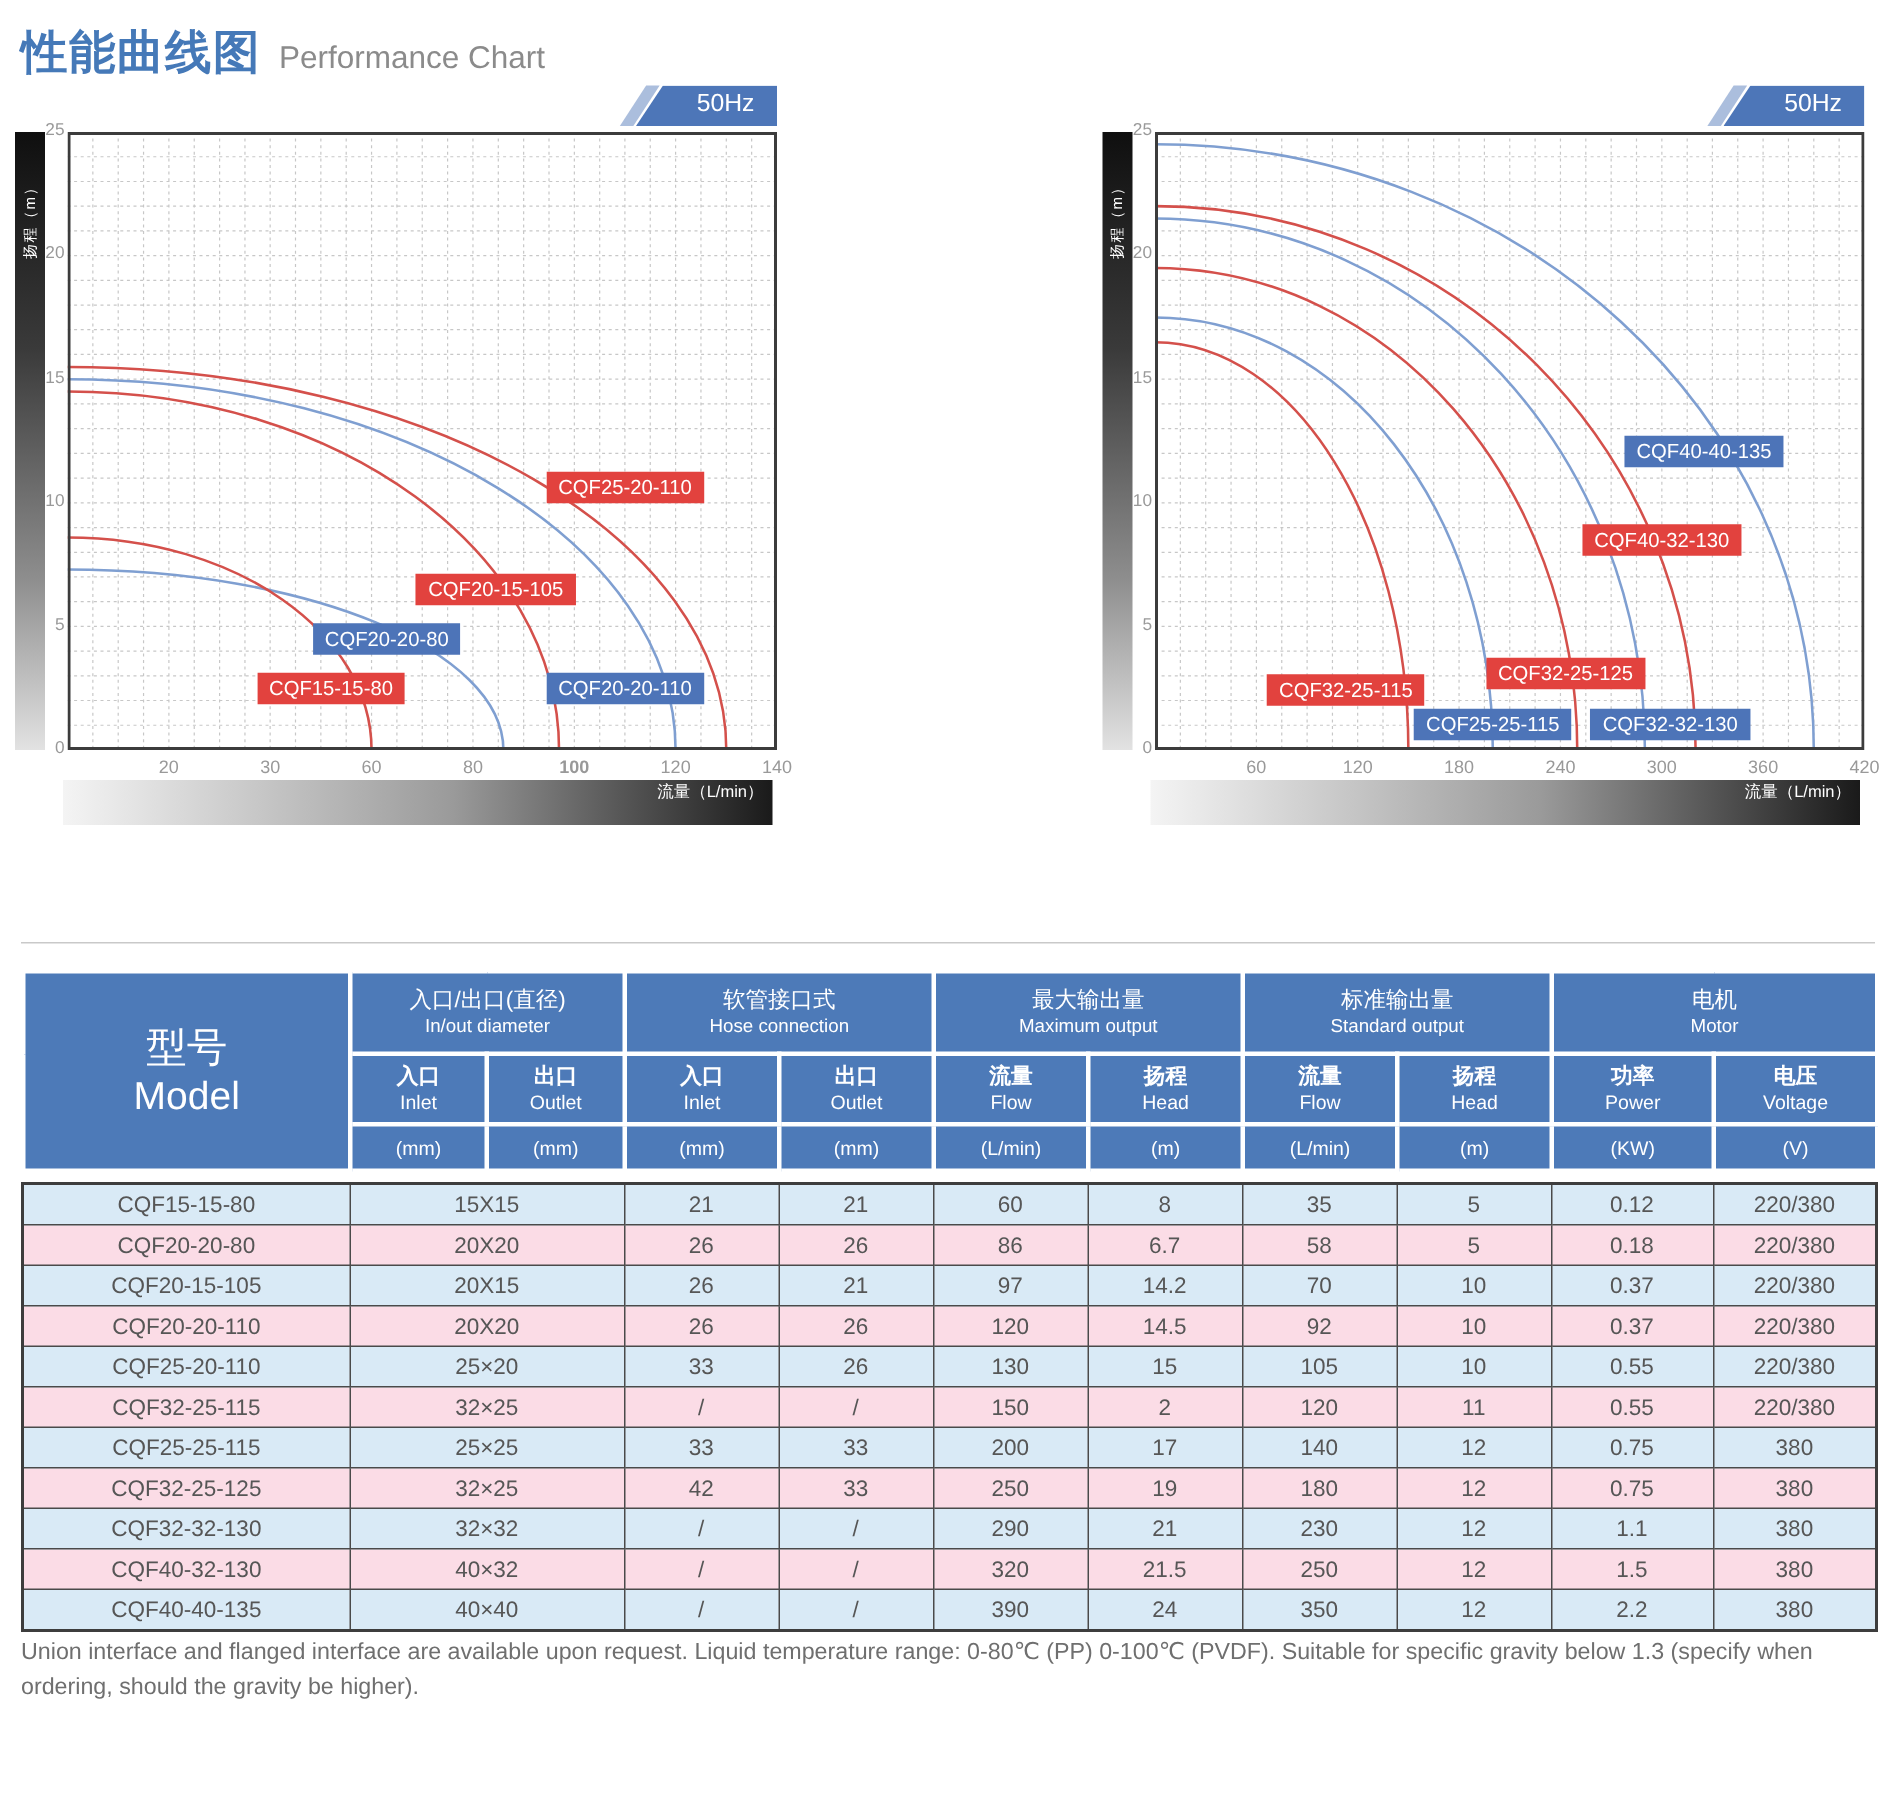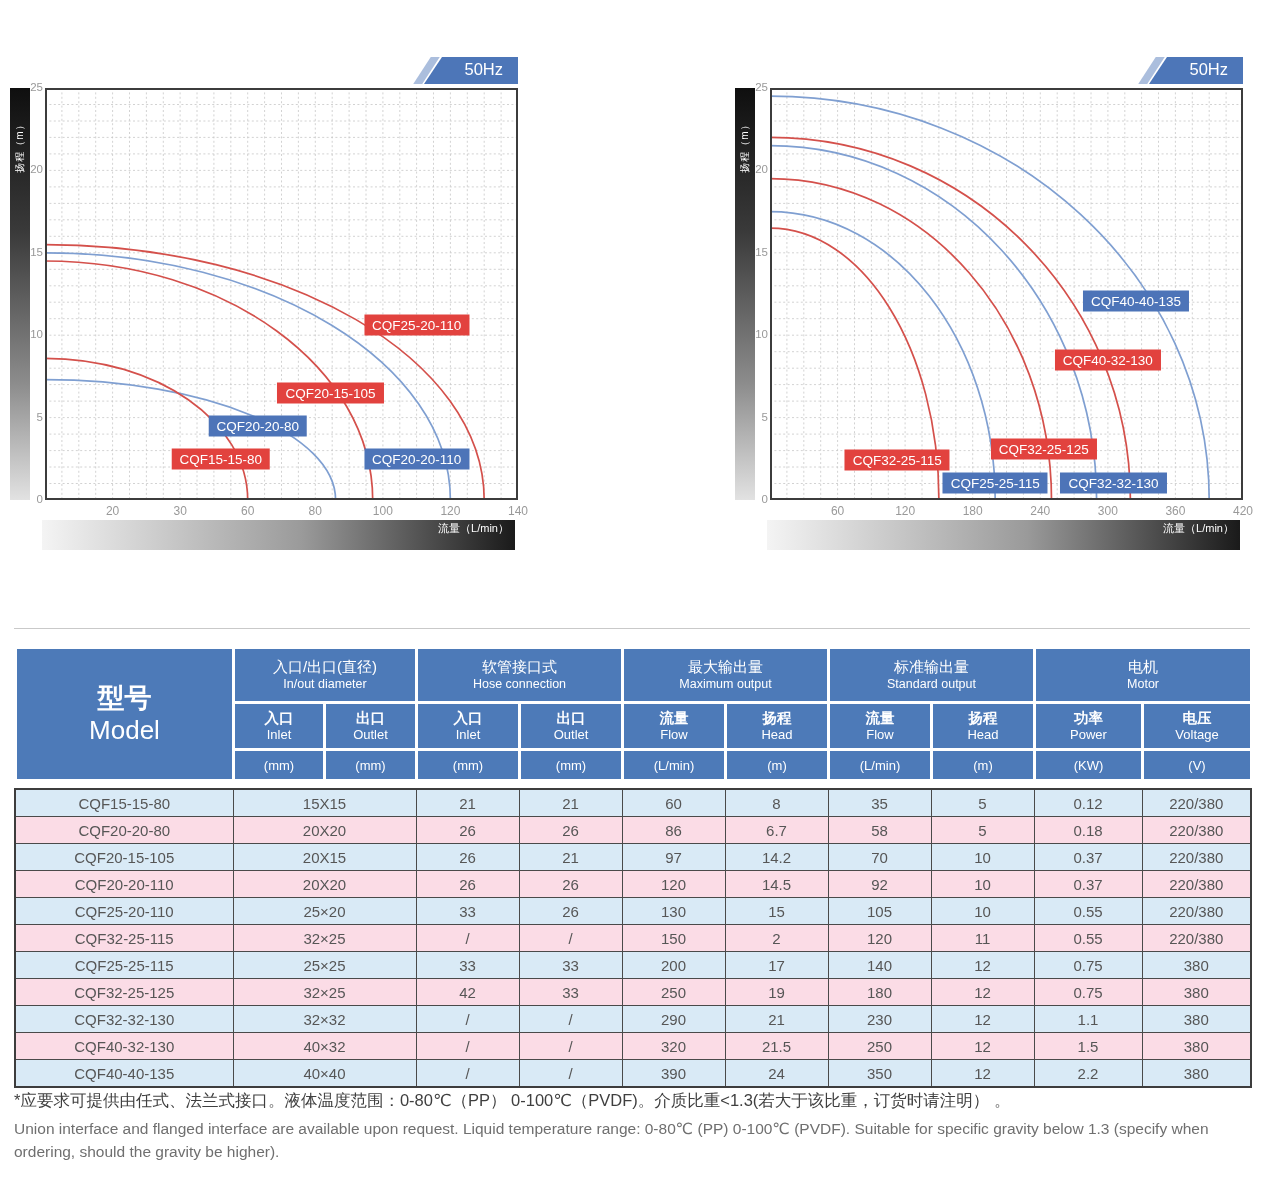--- a/index.html
+++ b/index.html
@@ -35,21 +35,21 @@
           padding:3px 8px;white-space:nowrap;z-index:3;}
 
   
   .tables{position:absolute;left:14px;top:646px;width:1236px;}
   table{border-collapse:collapse;table-layout:fixed;width:1236px;}
   .spec-head th{background:#4d7ab8;color:#fff;border:3px solid #fff;font-weight:normal;
                 padding:0;text-align:center;vertical-align:middle;}
   .spec-head tr:nth-child(1) th{height:52px;}
   .spec-head tr:nth-child(2) th{height:44px;}
   .spec-head tr:nth-child(3) th{height:28px;font-size:13px;margin-top:12px;}
-  .m-zh{font-size:27px;font-weight:bold;line-height:1.2;text-align:center;}
+  .m-zh{font-size:27px;font-weight:normal;line-height:1.2;text-align:center;}
   .m-en{font-size:26px;line-height:1.2;}
   .g-zh{font-size:15px;font-weight:normal;line-height:1.25;}
   .g-en{font-size:12.5px;line-height:1.25;}
   .s-zh{font-size:14.5px;font-weight:bold;line-height:1.25;}
   .s-en{font-size:13px;line-height:1.25;}
   .spec-body{margin-top:6px;border:2px solid #3d3d3d;}
   .spec-body td{border:1.5px solid #4a4a4a;height:26px;text-align:center;
                 font-size:15px;color:#565656;padding:0;}
   tr.blue td{background:#d9eaf6;}
   tr.pink td{background:#fbdce6;}
@@ -57,41 +57,44 @@
   
   .footnote{position:absolute;left:14px;top:1090px;width:1240px;}
   .fn-zh{color:#3f3f3f;font-size:16.5px;margin-bottom:5px;}
   .fn-en{color:#6f6f6f;font-size:15.5px;line-height:1.5;}
 </style>
 </head>
 <body>
 
 <div class="page">
 
+  <div class="sec-head" style="top:14px;">
+    <span class="h-zh">性能曲线图</span><span class="h-en">Performance Chart</span>
+  </div>
 
   <div class="chart" id="chart0">
       <div class="hz">
         <i class="hz-stripe"></i>
         <i class="hz-main"></i>
         <span class="hz-txt">50Hz</span>
       </div>
       <div class="ybar">
         <span class="ylab">扬程（m）</span>
       </div>
       <div class="ytick" style="top: 24px;">25</div>
       <div class="ytick" style="top: 106.4px;">20</div>
       <div class="ytick" style="top: 188.8px;">15</div>
       <div class="ytick" style="top: 271.2px;">10</div>
       <div class="ytick" style="top: 353.6px;">5</div>
       <div class="ytick" style="top: 436px;">0</div>
       <div class="xtick" style="left: 82.5714px;">20</div>
       <div class="xtick" style="left: 150.143px;">30</div>
       <div class="xtick" style="left: 217.714px;">60</div>
       <div class="xtick" style="left: 285.286px;">80</div>
-      <div class="xtick" style="left: 352.857px;">100</div>
+      <div class="xtick" style="left: 352.857px; font-weight: bold;">100</div>
       <div class="xtick" style="left: 420.429px;">120</div>
       <div class="xtick" style="left: 488px;">140</div>
       <div class="xbar">
         <span>流量（L/min）</span>
       </div>
       <svg class="plot" width="473" height="412">
         <path d="M16.9 0V412M33.8 0V412M50.7 0V412M67.6 0V412M84.5 0V412M101.4 0V412M118.3 0V412M135.1 0V412M152.0 0V412M168.9 0V412M185.8 0V412M202.7 0V412M219.6 0V412M236.5 0V412M253.4 0V412M270.3 0V412M287.2 0V412M304.1 0V412M321.0 0V412M337.9 0V412M354.8 0V412M371.6 0V412M388.5 0V412M405.4 0V412M422.3 0V412M439.2 0V412M456.1 0V412M0 395.5H473M0 379.0H473M0 362.6H473M0 346.1H473M0 329.6H473M0 313.1H473M0 296.6H473M0 280.2H473M0 263.7H473M0 247.2H473M0 230.7H473M0 214.2H473M0 197.8H473M0 181.3H473M0 164.8H473M0 148.3H473M0 131.8H473M0 115.4H473M0 98.9H473M0 82.4H473M0 65.9H473M0 49.4H473M0 33.0H473M0 16.5H473" fill="none" stroke="#c7c7c7" stroke-width="0.8" stroke-dasharray="2 2.4"></path>
         <path d="M0 156.6 C 242.6 156.6, 439.2 270.9, 439.2 412" fill="none" stroke="#d4504b" stroke-width="1.7"></path>
         <path d="M0 164.8 C 223.9 164.8, 405.4 275.5, 405.4 412" fill="none" stroke="#7f9fd1" stroke-width="1.7"></path>
         <path d="M0 173.0 C 181.0 173.0, 327.7 280.0, 327.7 412" fill="none" stroke="#d4504b" stroke-width="1.7"></path>
@@ -394,17 +397,16 @@
             <td>350</td>
             <td>12</td>
             <td>2.2</td>
             <td>380</td>
           </tr>
         </tbody>
     </table>
   </div>
 
   <div class="footnote">
-    <div class="fn-zh">*应要求可提供由任式、法兰式接口。液体温度范围：0-80℃（PP） 0-100℃（PVDF)。介质比重&lt;1.3(若大于该比重，订货时请注明） 。</div>
     <div class="fn-en">Union interface and flanged interface are available upon request. Liquid temperature range: 0-80℃ (PP) 0-100℃ (PVDF). Suitable for specific gravity below 1.3 (specify when ordering, should the gravity be higher).</div>
   </div>
 
 </div>
 
 </body></html>

